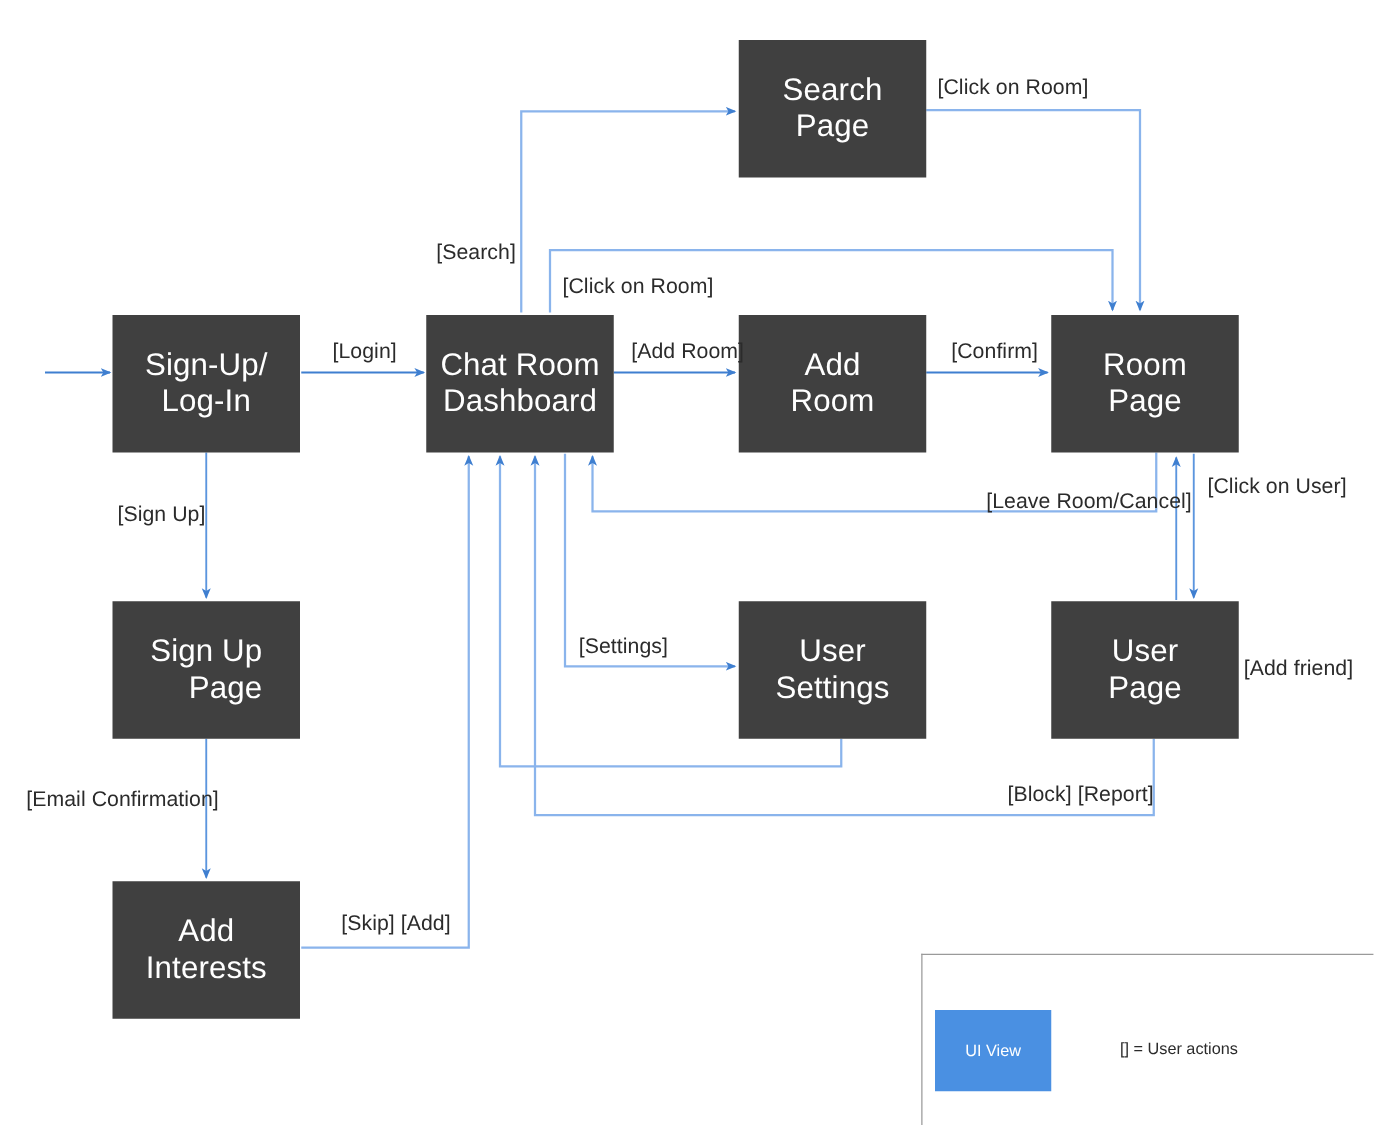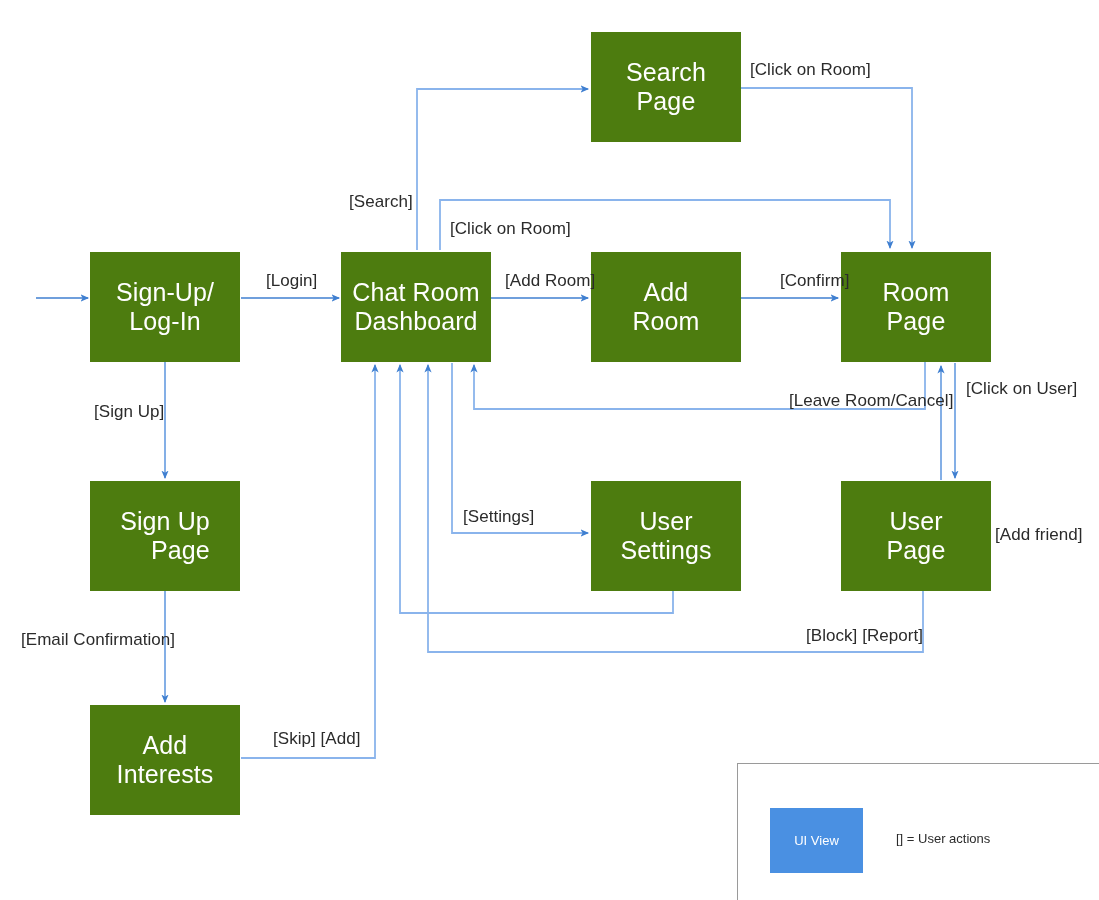--- a/index.html
+++ b/index.html
@@ -20,21 +20,21 @@
   #flow-svg {
     position: absolute;
     left: 0;
     top: 0;
     width: 1099px;
     height: 900px;
   }
   .node {
     position: absolute;
     box-sizing: border-box;
-    background: #4d7c0f;
+    background: #404040;
     color: #ffffff;
     display: flex;
     align-items: center;
     justify-content: center;
     text-align: center;
     line-height: 1.18;
     font-size: 25px;
     font-weight: 300;
     letter-spacing: 0.1px;
     white-space: pre-line;
@@ -55,21 +55,21 @@
     width: 362px;
     height: 137px;
     border: 1px solid #9a9a9a;
     border-right: none;
     border-bottom: none;
     box-sizing: border-box;
     z-index: 2;
   }
   #legend-swatch {
     position: absolute;
-    left: 770px;
+    left: 748px;
     top: 808px;
     width: 93px;
     height: 65px;
     background: #4a90e2;
     color: #ffffff;
     display: flex;
     align-items: center;
     justify-content: center;
     font-size: 13px;
     font-weight: 300;
@@ -153,21 +153,21 @@
 Interests</div>
 
   <div class="edge-label" style="left:266px; top:271px;">[Login]</div>
   <div class="edge-label" style="left:94px;  top:402px;">[Sign Up]</div>
   <div class="edge-label" style="left:21px;  top:630px;">[Email Confirmation]</div>
   <div class="edge-label" style="left:273px; top:729px;text-align:center;">[Skip] [Add]</div>
   <div class="edge-label" style="left:349px; top:192px;">[Search]</div>
   <div class="edge-label" style="left:450px; top:219px;">[Click on Room]</div>
   <div class="edge-label" style="left:750px; top:60px;">[Click on Room]</div>
   <div class="edge-label" style="left:505px; top:271px;text-align:right;">[Add Room]</div>
-  <div class="edge-label" style="left:780px; top:271px;">[Confirm]</div>
+  <div class="edge-label" style="left:761px; top:271px;">[Confirm]</div>
   <div class="edge-label" style="left:789px; top:391px;">[Leave Room/Cancel]</div>
   <div class="edge-label" style="left:966px; top:379px;">[Click on User]</div>
   <div class="edge-label" style="left:995px; top:525px;">[Add friend]</div>
   <div class="edge-label" style="left:463px; top:507px;">[Settings]</div>
   <div class="edge-label" style="left:806px; top:626px;">[Block] [Report]</div>
 
   <div id="legend-box"></div>
   <div id="legend-swatch">UI View</div>
   <div id="legend-text">[] = User actions</div>
 

